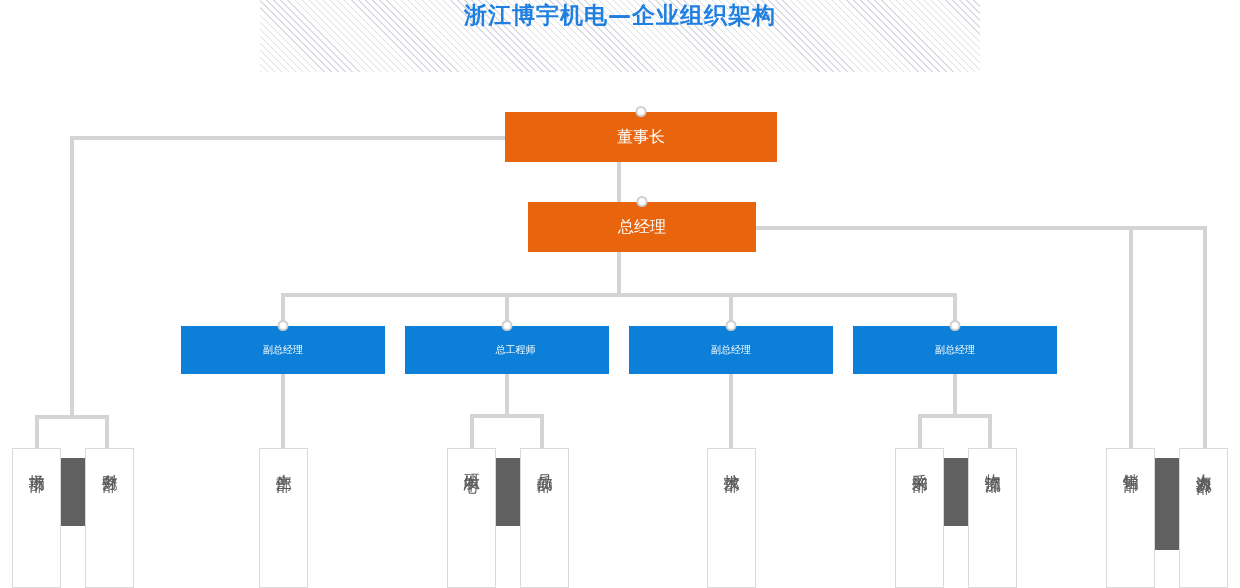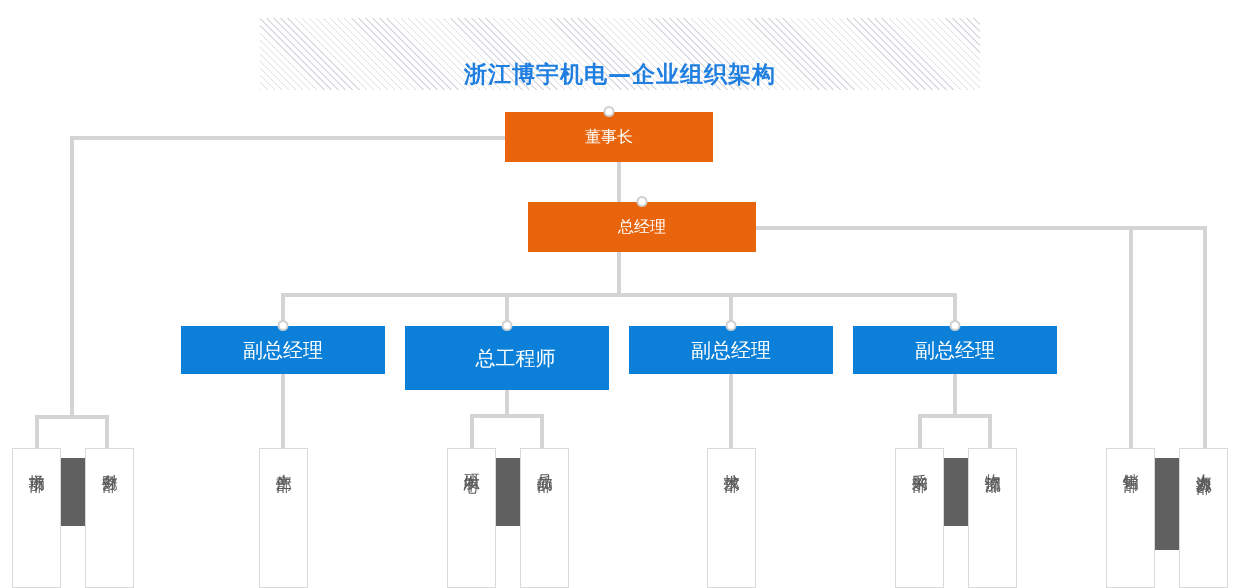--- a/index.html
+++ b/index.html
@@ -13,21 +13,21 @@
   #stage{position:relative;width:1240px;height:588px;overflow:hidden;}
 
   
   .title-banner{
     position:absolute;left:260px;top:0;width:720px;height:72px;
     background-color:#ffffff;
     background-image:repeating-linear-gradient(
         45deg,
         #dcdde2 0px, #dcdde2 1px,
         #ffffff 1px, #ffffff 5px);
-    display:flex;align-items:flex-end;justify-content:center;margin-top:18px;
+    display:flex;align-items:flex-start;justify-content:center;
   }
   .title-text{
     color:#1f7fe0;
     font-size:23px;
     font-weight:bold;
     letter-spacing:1px;
     white-space:nowrap;
   }
 
   
@@ -37,21 +37,21 @@
 
   
   .node{
     position:absolute;
     display:flex;align-items:center;justify-content:center;
     box-sizing:border-box;
     color:#ffffff;
     white-space:nowrap;
   }
   .node.orange{background:#e8650d;font-size:16px;}
-  .node.blue{background:#0c80d8;font-size:20px;}
+  .node.blue{background:#0c80d8;font-size:10px;}
 
   
   .stud{
     position:absolute;top:-6px;left:50%;
     transform:translateX(-50%);
     width:11px;height:11px;
     border-radius:50%;
     background:#ffffff;
     border:2px solid #cfcfcf;
     box-sizing:border-box;
@@ -115,35 +115,35 @@
   <div class="ln v" style="left:470px;top:414px;height:34px;"></div>
   <div class="ln v" style="left:540px;top:414px;height:34px;"></div>
 
   <div class="ln v" style="left:729px;top:374px;height:74px;"></div>
 
   <div class="ln v" style="left:953px;top:374px;height:42px;"></div>
   <div class="ln h" style="left:918px;top:414px;width:74px;"></div>
   <div class="ln v" style="left:918px;top:414px;height:34px;"></div>
   <div class="ln v" style="left:988px;top:414px;height:34px;"></div>
 
-  <div class="node orange" style="left:505px;top:112px;width:208px;height:50px;">
+  <div class="node orange" style="left:505px;top:112px;width:272px;height:50px;">
     <div class="stud"></div>
     <span>董事长</span>
   </div>
 
   <div class="node orange" style="left:528px;top:202px;width:228px;height:50px;">
     <div class="stud"></div>
     <span>总经理</span>
   </div>
 
   <div class="node blue" style="left:181px;top:326px;width:204px;height:48px;">
     <div class="stud"></div>
     <span>副总经理</span>
   </div>
-  <div class="node blue" style="left:405px;top:326px;width:204px;height:64px;padding-left:17px;">
+  <div class="node blue" style="left:405px;top:326px;width:204px;height:48px;padding-left:17px;">
     <div class="stud"></div>
     <span>总工程师</span>
   </div>
   <div class="node blue" style="left:629px;top:326px;width:204px;height:48px;">
     <div class="stud"></div>
     <span>副总经理</span>
   </div>
   <div class="node blue" style="left:853px;top:326px;width:204px;height:48px;">
     <div class="stud"></div>
     <span>副总经理</span>

